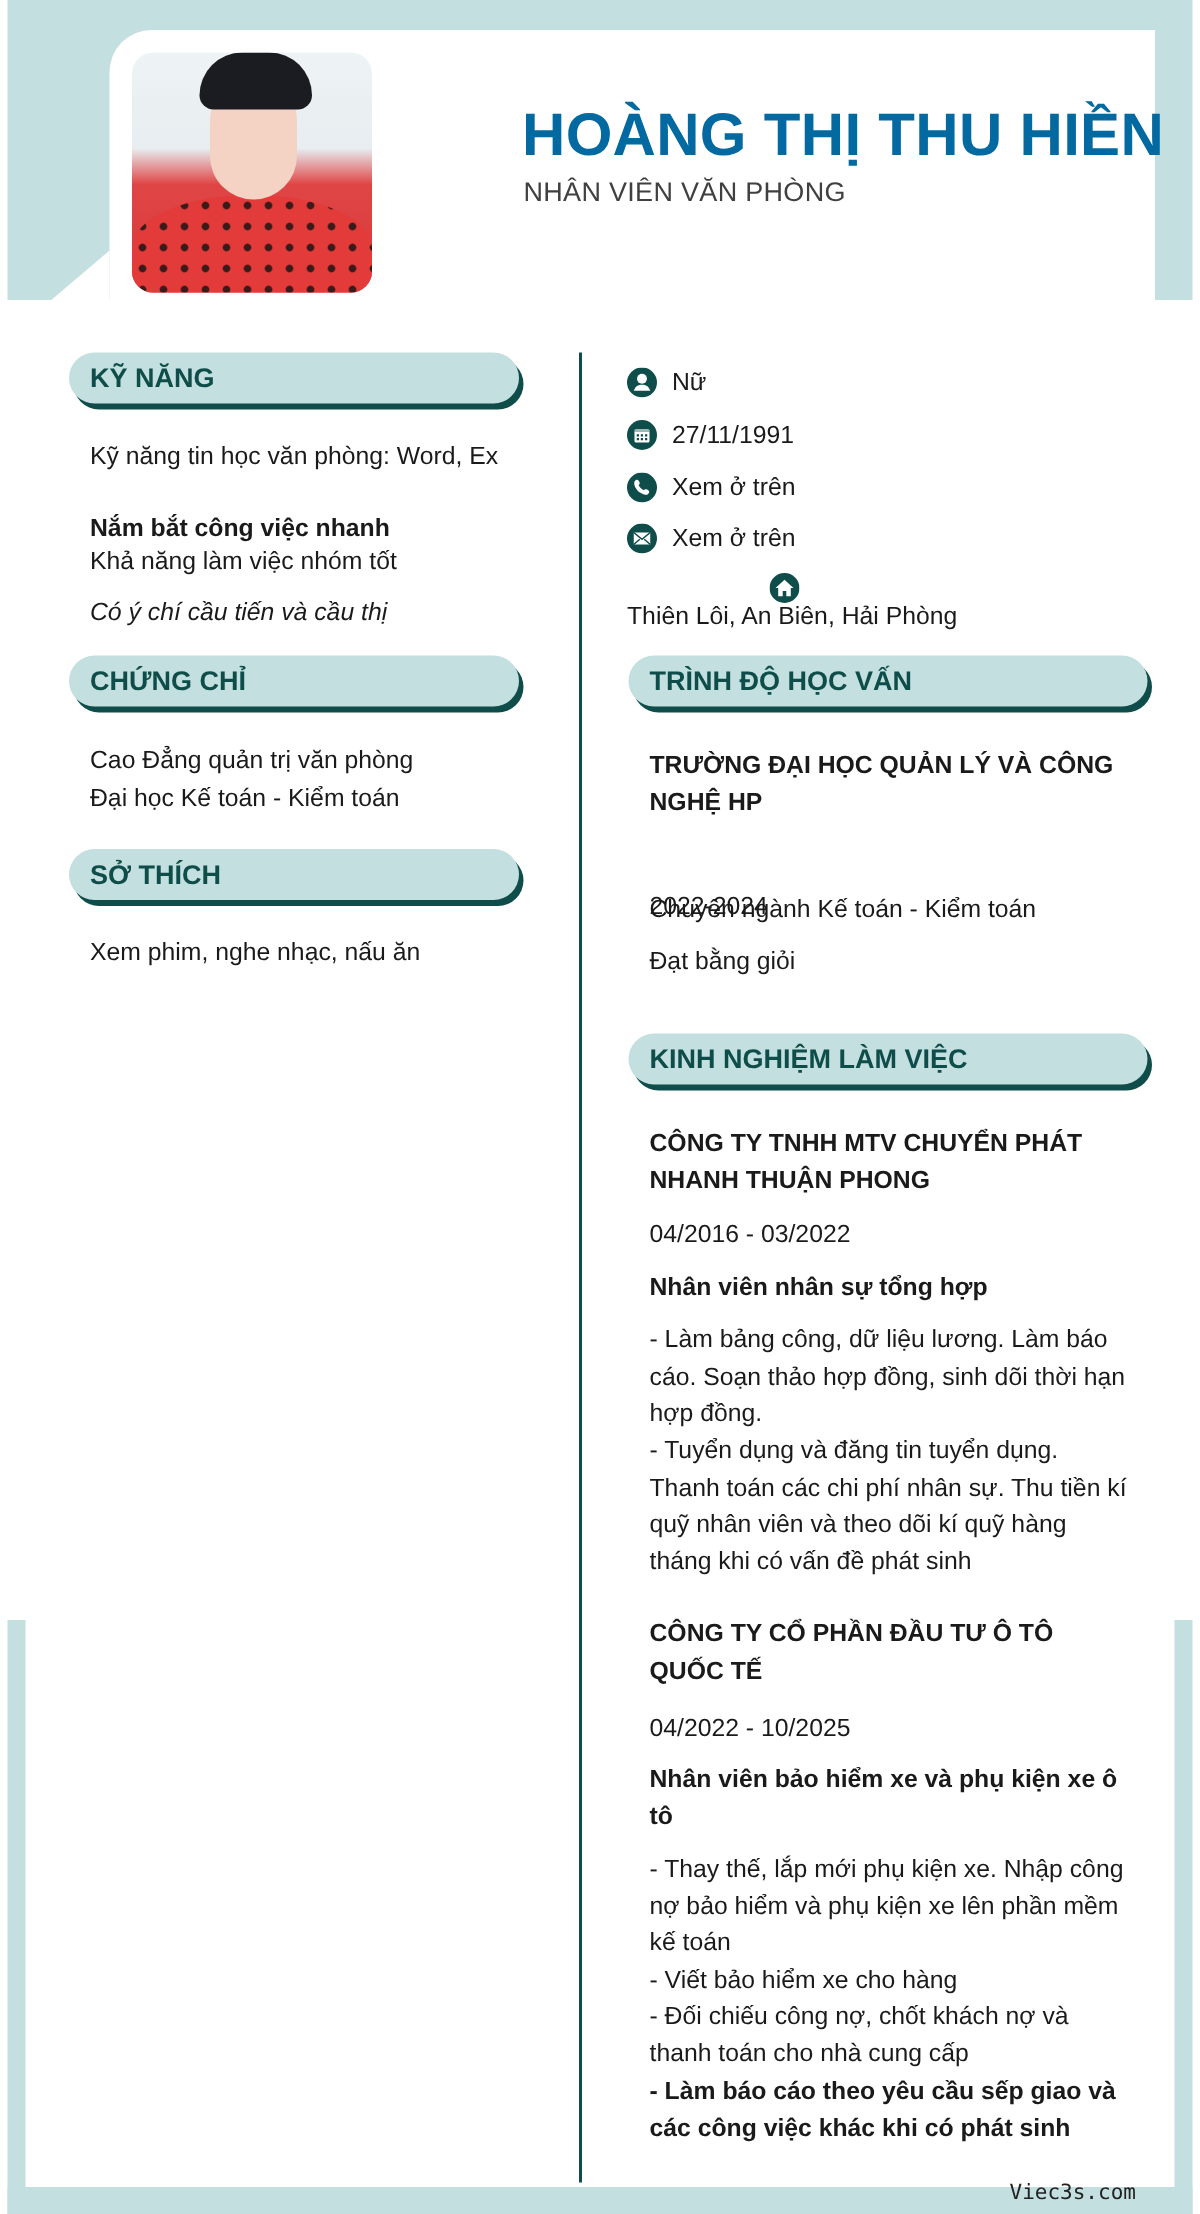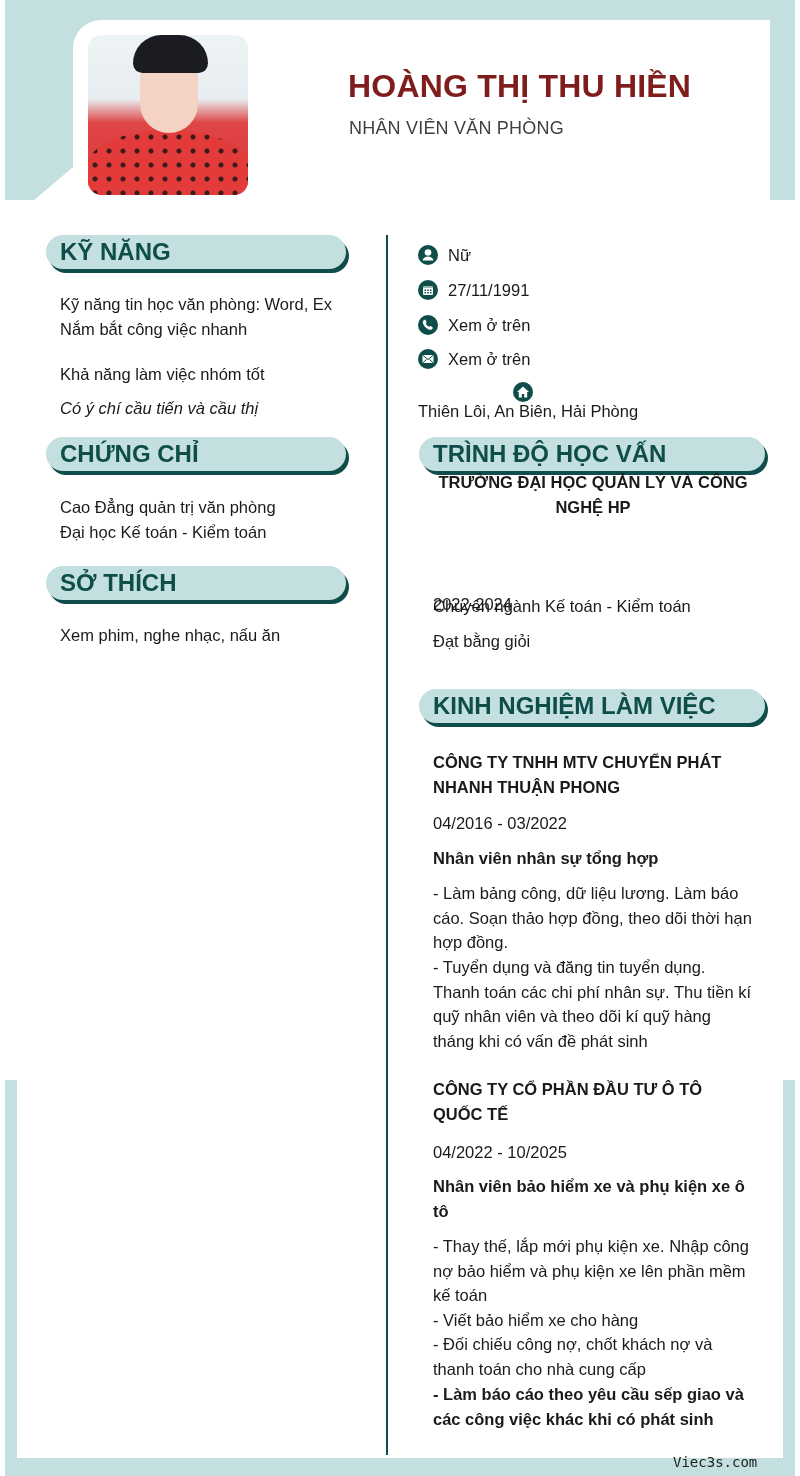--- a/index.html
+++ b/index.html
@@ -17,29 +17,29 @@
     .bg-bottom { position: absolute; left: 5px; top: 1458px; width: 790px; height: 18px; background: #c3dfdf; }
 
     
     .avatar { position: absolute; left: 88px; top: 35px; width: 160px; height: 160px; border-radius: 14px; overflow: hidden;
       background: linear-gradient(180deg, #eef3f5 0%, #e7edf0 40%, #e04545 55%, #d93838 100%); }
     .avatar .hair { position: absolute; left: 45px; top: 0; width: 75px; height: 38px; background: #1b1b22; border-radius: 30px 30px 10px 10px; }
     .avatar .face { position: absolute; left: 52px; top: 18px; width: 58px; height: 80px; background: #f4d2c4; border-radius: 28px 28px 30px 30px; }
     .avatar .shirt { position: absolute; left: 0; top: 95px; width: 160px; height: 70px; background: #e33a3a;
       border-radius: 50% 50% 0 0; background-image: radial-gradient(#3a1a1a 2px, transparent 3px); background-size: 14px 14px; }
 
-    .name { position: absolute; left: 348px; top: 68px; font-size: 32px; font-weight: 700; color: #7f1d1d; letter-spacing: 0.2px; }
+    .name { position: absolute; left: 348px; top: 68px; font-size: 40px; font-weight: 700; color: #0369a1; letter-spacing: 0.2px; }
     .job-title { position: absolute; left: 349px; top: 118px; font-size: 18px; color: #404040; letter-spacing: 0.2px; }
 
     
     .divider { position: absolute; left: 386px; top: 235px; width: 2px; height: 1220px; background: #0e4d49; }
 
     
     .pill { position: absolute; height: 34px; background: #c3dfdf; border-radius: 18px 18px 18px 18px;
-      box-shadow: 3px 4px 0 #0e4d49; padding-left: 14px; font-size: 24px; font-weight: 700; color: #0e4d49; line-height: 34px; }
+      box-shadow: 3px 4px 0 #0e4d49; padding-left: 14px; font-size: 18px; font-weight: 700; color: #0e4d49; line-height: 34px; }
     .pill.left { left: 46px; width: 300px; }
     .pill.right { left: 419px; width: 346px; }
 
     
     .txt { position: absolute; font-size: 16.5px; color: #1a1a1a; line-height: 24.5px; }
     .txt.bold { font-weight: 700; }
     .left-col { left: 60px; width: 290px; white-space: nowrap; overflow: hidden; }
     .right-col { left: 433px; width: 320px; }
 
     
@@ -64,21 +64,21 @@
   <div class="face"></div>
   <div class="hair"></div>
 </div>
 <div class="name">HOÀNG THỊ THU HIỀN</div>
 <div class="job-title">NHÂN VIÊN VĂN PHÒNG</div>
 
 <div class="divider"></div>
 
 <div class="pill left" style="top:235px;">KỸ NĂNG</div>
 <div class="txt left-col" style="top:292px;">Kỹ năng tin học văn phòng: Word, Ex</div>
-<div class="txt left-col" style="top:317px;">Nắm bắt công việc nhanh</div>
+<div class="txt left-col" style="top:340px;font-weight:bold;">Nắm bắt công việc nhanh</div>
 <div class="txt left-col" style="top:362px;">Khả năng làm việc nhóm tốt</div>
 <div class="txt left-col" style="top:396px;font-style:italic;">Có ý chí cầu tiến và cầu thị</div>
 
 <div class="pill left" style="top:437px;">CHỨNG CHỈ</div>
 <div class="txt left-col" style="top:495px;">Cao Đẳng quản trị văn phòng</div>
 <div class="txt left-col" style="top:520px;">Đại học Kế toán - Kiểm toán</div>
 
 <div class="pill left" style="top:566px;">SỞ THÍCH</div>
 <div class="txt left-col" style="top:623px;">Xem phim, nghe nhạc, nấu ăn</div>
 
@@ -133,31 +133,31 @@
   <span class="ic">
     <svg width="20" height="20" viewBox="0 0 20 20">
         <circle cx="10" cy="10" r="10" fill="#0e4d49"></circle>
         <path d="M10 4.5L4 10h1.8v5.5h3v-3.5h2.4v3.5h3V10H16z" fill="#fff"></path>
       </svg>
   </span>
   <span class="val">Thiên Lôi, An Biên, Hải Phòng</span>
 </div>
 
 <div class="pill right" style="top:437px;">TRÌNH ĐỘ HỌC VẤN</div>
-<div class="txt bold right-col" style="top:470px;text-align:center;">TRƯỜNG ĐẠI HỌC QUẢN LÝ VÀ CÔNG NGHỆ HP</div>
+<div class="txt bold right-col" style="top:498px;">TRƯỜNG ĐẠI HỌC QUẢN LÝ VÀ CÔNG NGHỆ HP</div>
 <div class="txt right-col" style="top:560px;margin-top:32px;">2022-2024</div>
 <div class="txt right-col" style="top:594px;">Chuyên ngành Kế toán - Kiểm toán</div>
 <div class="txt right-col" style="top:629px;">Đạt bằng giỏi</div>
 
 <div class="pill right" style="top:689px;">KINH NGHIỆM LÀM VIỆC</div>
 
 <div class="txt bold right-col" style="top:750px;">CÔNG TY TNHH MTV CHUYỂN PHÁT NHANH THUẬN PHONG</div>
 <div class="txt right-col" style="top:811px;">04/2016 - 03/2022</div>
 <div class="txt bold right-col" style="top:846px;">Nhân viên nhân sự tổng hợp</div>
-<div class="txt right-col" style="top:881px;">- Làm bảng công, dữ liệu lương. Làm báo cáo. Soạn thảo hợp đồng, theo dõi thời hạn hợp đồng.</div>
+<div class="txt right-col" style="top:881px;">- Làm bảng công, dữ liệu lương. Làm báo cáo. Soạn thảo hợp đồng, sinh dõi thời hạn hợp đồng.</div>
 <div class="txt right-col" style="top:955px;">- Tuyển dụng và đăng tin tuyển dụng. Thanh toán các chi phí nhân sự. Thu tiền kí quỹ nhân viên và theo dõi kí quỹ hàng tháng khi có vấn đề phát sinh</div>
 
 <div class="txt bold right-col" style="top:1077px;">CÔNG TY CỔ PHẦN ĐẦU TƯ Ô TÔ QUỐC TẾ</div>
 <div class="txt right-col" style="top:1140px;">04/2022 - 10/2025</div>
 <div class="txt bold right-col" style="top:1174px;">Nhân viên bảo hiểm xe và phụ kiện xe ô tô</div>
 <div class="txt right-col" style="top:1234px;">- Thay thế, lắp mới phụ kiện xe. Nhập công nợ bảo hiểm và phụ kiện xe lên phần mềm kế toán</div>
 <div class="txt right-col" style="top:1308px;">- Viết bảo hiểm xe cho hàng</div>
 <div class="txt right-col" style="top:1332px;">- Đối chiếu công nợ, chốt khách nợ và thanh toán cho nhà cung cấp</div>
 <div class="txt right-col" style="top:1382px;font-weight:bold;">- Làm báo cáo theo yêu cầu sếp giao và các công việc khác khi có phát sinh</div>
 

